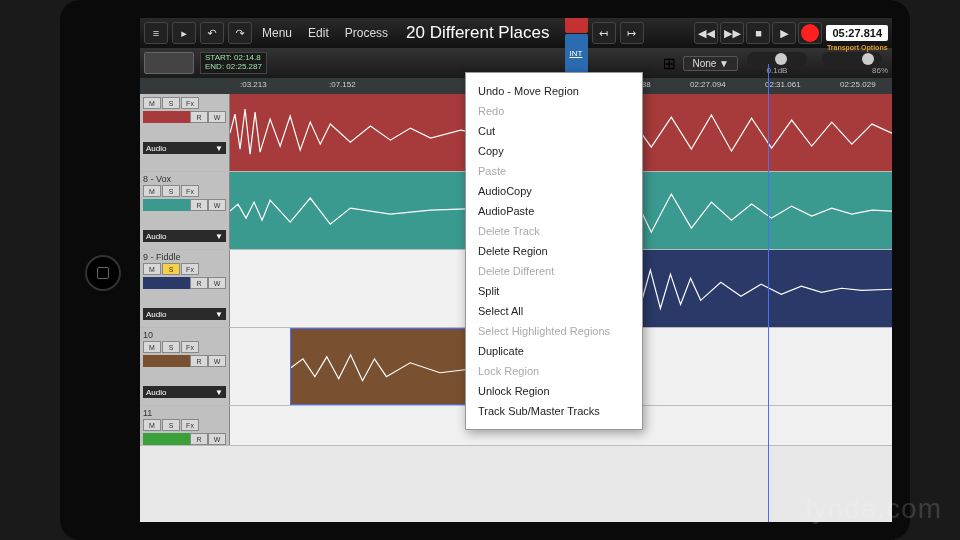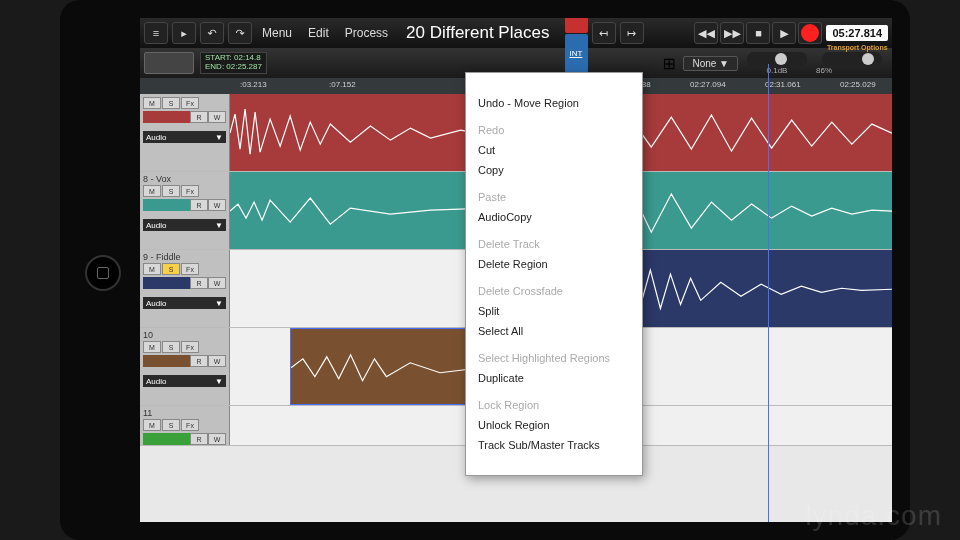--- a/index.html
+++ b/index.html
@@ -42,36 +42,36 @@
   .track { display: flex; height: 78px; border-bottom: 1px solid #bbb; }
   .track.short { height: 40px; }
   .track-header { width: 90px; background: #c0c0c0; border-right: 1px solid #888; padding: 2px 3px; display: flex; flex-direction: column; gap: 1px; }
   .tname { font-size: 9px; color: #333; font-weight: 500; }
   .btnrow { display: flex; gap: 1px; }
   .btnrow .b { width: 18px; height: 12px; background: #d8d8d8; border: 1px solid #888; font-size: 7px; display: flex; align-items: center; justify-content: center; color: #333; }
   .btnrow .b.on { background: #f7d046; }
   .colorbar { height: 12px; margin-top: 1px; display:flex; }
   .colorbar .swatch { flex: 1; }
   .colorbar .b { width: 18px; height: 12px; background: #d8d8d8; border: 1px solid #888; font-size: 7px; display: flex; align-items: center; justify-content: center; color: #333; }
-  .dropdown { height: 12px; background: #2a2a2a; color: #fff; font-size: 8px; display: flex; align-items: center; justify-content: space-between; padding: 0 3px; margin-top: 7px; }
+  .dropdown { height: 12px; background: #2a2a2a; color: #fff; font-size: 8px; display: flex; align-items: center; justify-content: space-between; padding: 0 3px; margin-top: 18px; }
   
   .track-lane { flex: 1; position: relative; background: #f0f0f0; overflow: hidden; }
   .region { position: absolute; top: 0; bottom: 0; }
   .region.red { background: #a73a3a; }
   .region.teal { background: #3a9a8f; }
   .region.navy { background: #2a3968; }
   .region.brown { background: #7a5130; border: 1px solid #4a6fff; }
   .wave { position: absolute; top: 0; bottom: 0; left: 0; right: 0; }
   .playhead { position: absolute; top: 46px; bottom: 0; width: 1px; background: #4a6fff; left: 628px; z-index: 5; }
   
-  .context-menu { position: absolute; left: 325px; top: 54px; width: 178px; background: #fff; border: 1px solid #999; box-shadow: 2px 3px 10px rgba(0,0,0,0.35); z-index: 20; padding: 20px 0; }
+  .context-menu { position: absolute; left: 325px; top: 54px; width: 178px; background: #fff; border: 1px solid #999; box-shadow: 2px 3px 10px rgba(0,0,0,0.35); z-index: 20; padding: 8px 0; }
   .context-menu .mi { font-size: 11px; padding: 4px 12px; color: #222; cursor: default; }
-  .context-menu .mi.disabled { color: #aaa; margin-top: 7px; }
-  
-  .watermark { position: absolute; right: 18px; bottom: 8px; font-size: 28px; color: rgba(255,255,255,0.15); font-weight: 300; letter-spacing: 1px; }
+  .context-menu .mi.disabled { color: #aaa; }
+  
+  .watermark { position: absolute; right: 18px; bottom: 15px; font-size: 28px; color: rgba(255,255,255,0.15); font-weight: 300; letter-spacing: 1px; }
 </style>
 </head>
 <body>
 
 <div class="ipad-frame"></div>
 <div class="home-button"></div>
 
 <div class="screen">
 
   <div class="topbar">
@@ -110,21 +110,21 @@
       <div>START: 02:14.8</div>
       <div>END: 02:25.287</div>
     </div>
     <div class="snap">
       <div class="tbtn" style="width:18px;height:18px">⊞</div>
       <div class="sel"><span>None</span> ▼</div>
       <div style="display:flex;flex-direction:column;align-items:center">
         <div class="slider s1"></div>
         <div class="slabel">0.1dB</div>
       </div>
-      <div style="display:flex;flex-direction:column;align-items:flex-start">
+      <div style="display:flex;flex-direction:column;align-items:flex-end">
         <div class="slider s2"></div>
         <div class="slabel">86%</div>
       </div>
     </div>
   </div>
 
   <div class="ruler">
     <span class="rtick" style="left:100px">:03.213</span>
     <span class="rtick" style="left:189px">:07.152</span>
     <span class="rtick" style="left:400px">02:19.121</span>
@@ -265,23 +265,24 @@
 
   <div class="playhead"></div>
 
   <div class="context-menu" id="ctx">
       <div class="mi">Undo - Move Region</div>
       <div class="mi disabled">Redo</div>
       <div class="mi">Cut</div>
       <div class="mi">Copy</div>
       <div class="mi disabled">Paste</div>
       <div class="mi">AudioCopy</div>
+      <div class="mi">AudioPaste</div>
       <div class="mi disabled">Delete Track</div>
       <div class="mi">Delete Region</div>
-      <div class="mi disabled">Delete Crossfade</div>
+      <div class="mi disabled">Delete Different</div>
       <div class="mi">Split</div>
       <div class="mi">Select All</div>
       <div class="mi disabled">Select Highlighted Regions</div>
       <div class="mi">Duplicate</div>
       <div class="mi disabled">Lock Region</div>
       <div class="mi">Unlock Region</div>
       <div class="mi">Track Sub/Master Tracks</div>
     </div>
 
 </div>

